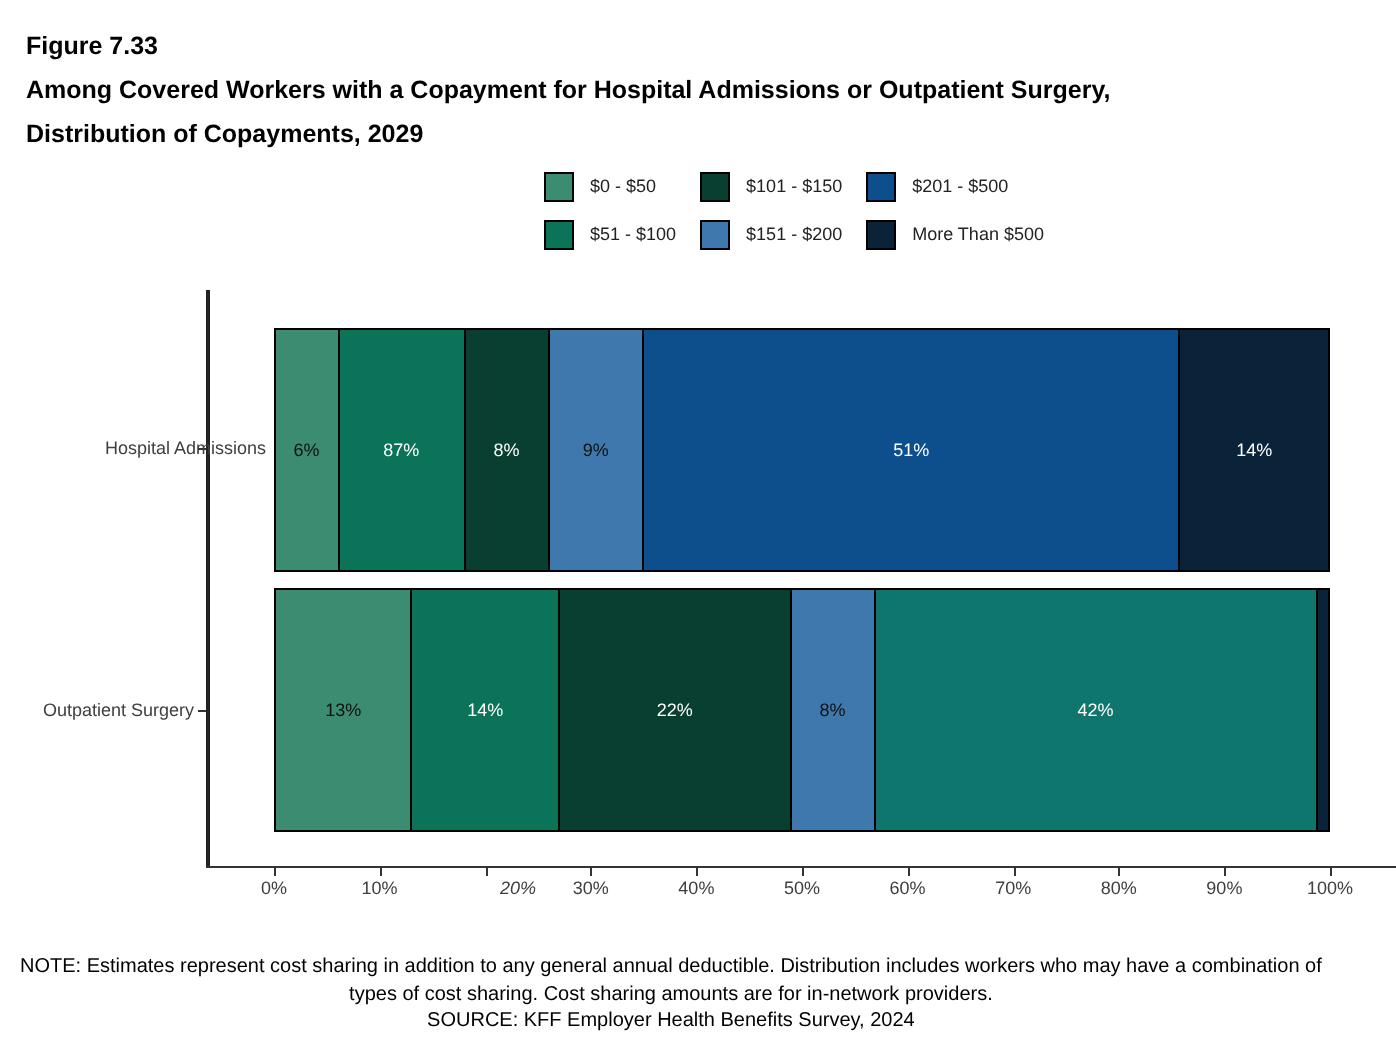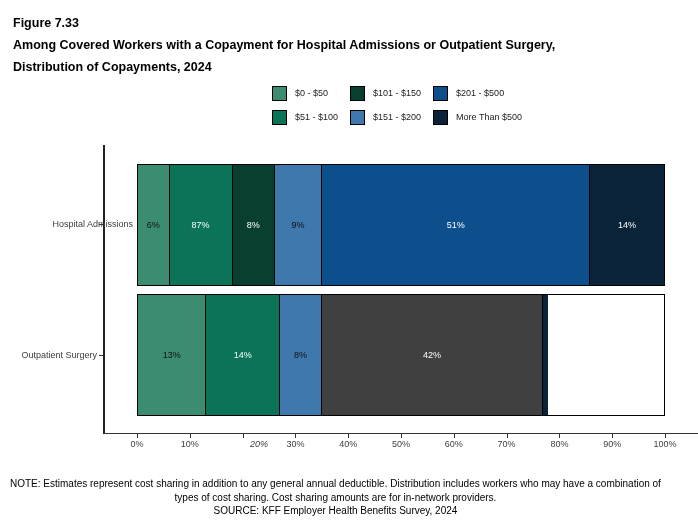--- a/index.html
+++ b/index.html
@@ -41,21 +41,21 @@
   }
   .notes{position:absolute;left:10px;top:477px;font-size:10px;line-height:13.5px;color:#000;text-align:center;}
 </style>
 </head>
 <body>
 
 <div class="canvas">
   <div class="title-block">
     <div>Figure 7.33</div>
     <div>Among Covered Workers with a Copayment for Hospital Admissions or Outpatient Surgery,</div>
-    <div>Distribution of Copayments, 2024</div>
+    <div>Distribution of Copayments, 2029</div>
   </div>
 
   <div class="legend" id="legend">
       <div class="legend-item">
         <span class="swatch" style="background: rgb(59, 140, 112);"></span>
         <span class="legend-label">$0 - $50</span>
       </div>
       <div class="legend-item">
         <span class="swatch" style="background: rgb(10, 115, 88);"></span>
         <span class="legend-label">$51 - $100</span>
@@ -92,22 +92,23 @@
       <div class="seg" style="width: 6%; background: rgb(59, 140, 112); color: rgb(17, 17, 17);">6%</div>
       <div class="seg" style="width: 12%; background: rgb(10, 115, 88); color: rgb(255, 255, 255);">87%</div>
       <div class="seg" style="width: 8%; background: rgb(9, 63, 48); color: rgb(255, 255, 255);">8%</div>
       <div class="seg" style="width: 9%; background: rgb(62, 120, 172); color: rgb(17, 17, 17);">9%</div>
       <div class="seg" style="width: 51%; background: rgb(13, 79, 140); color: rgb(255, 255, 255);">51%</div>
       <div class="seg" style="width: 14%; background: rgb(10, 35, 56); color: rgb(255, 255, 255);">14%</div>
     </div>
   <div class="bar" id="bar-1" style="top:294px">
       <div class="seg" style="width: 13%; background: rgb(59, 140, 112); color: rgb(17, 17, 17);">13%</div>
       <div class="seg" style="width: 14%; background: rgb(10, 115, 88); color: rgb(255, 255, 255);">14%</div>
+      <div class="seg" style="width: 22%; background: rgb(9, 63, 48); color: rgb(255, 255, 255);">22%</div>
       <div class="seg" style="width: 8%; background: rgb(62, 120, 172); color: rgb(17, 17, 17);">8%</div>
-      <div class="seg" style="width: 42%; background: #404040; color: rgb(255, 255, 255);">42%</div>
+      <div class="seg" style="width: 42%; background: #0f766e; color: rgb(255, 255, 255);">42%</div>
       <div class="seg" style="width: 1%; background: rgb(10, 35, 56); color: rgb(255, 255, 255);"></div>
     </div>
 
   <div id="x-axis-ticks">
       <div class="x-tick" style="left: 137px;"></div>
       <div class="x-tick-label" style="left: 137px;">0%</div>
       <div class="x-tick" style="left: 189.8px;"></div>
       <div class="x-tick-label" style="left: 189.8px;">10%</div>
       <div class="x-tick" style="left: 242.6px;"></div>
       <div class="x-tick-label" style="left: 259px; font-style: italic;">20%</div>

